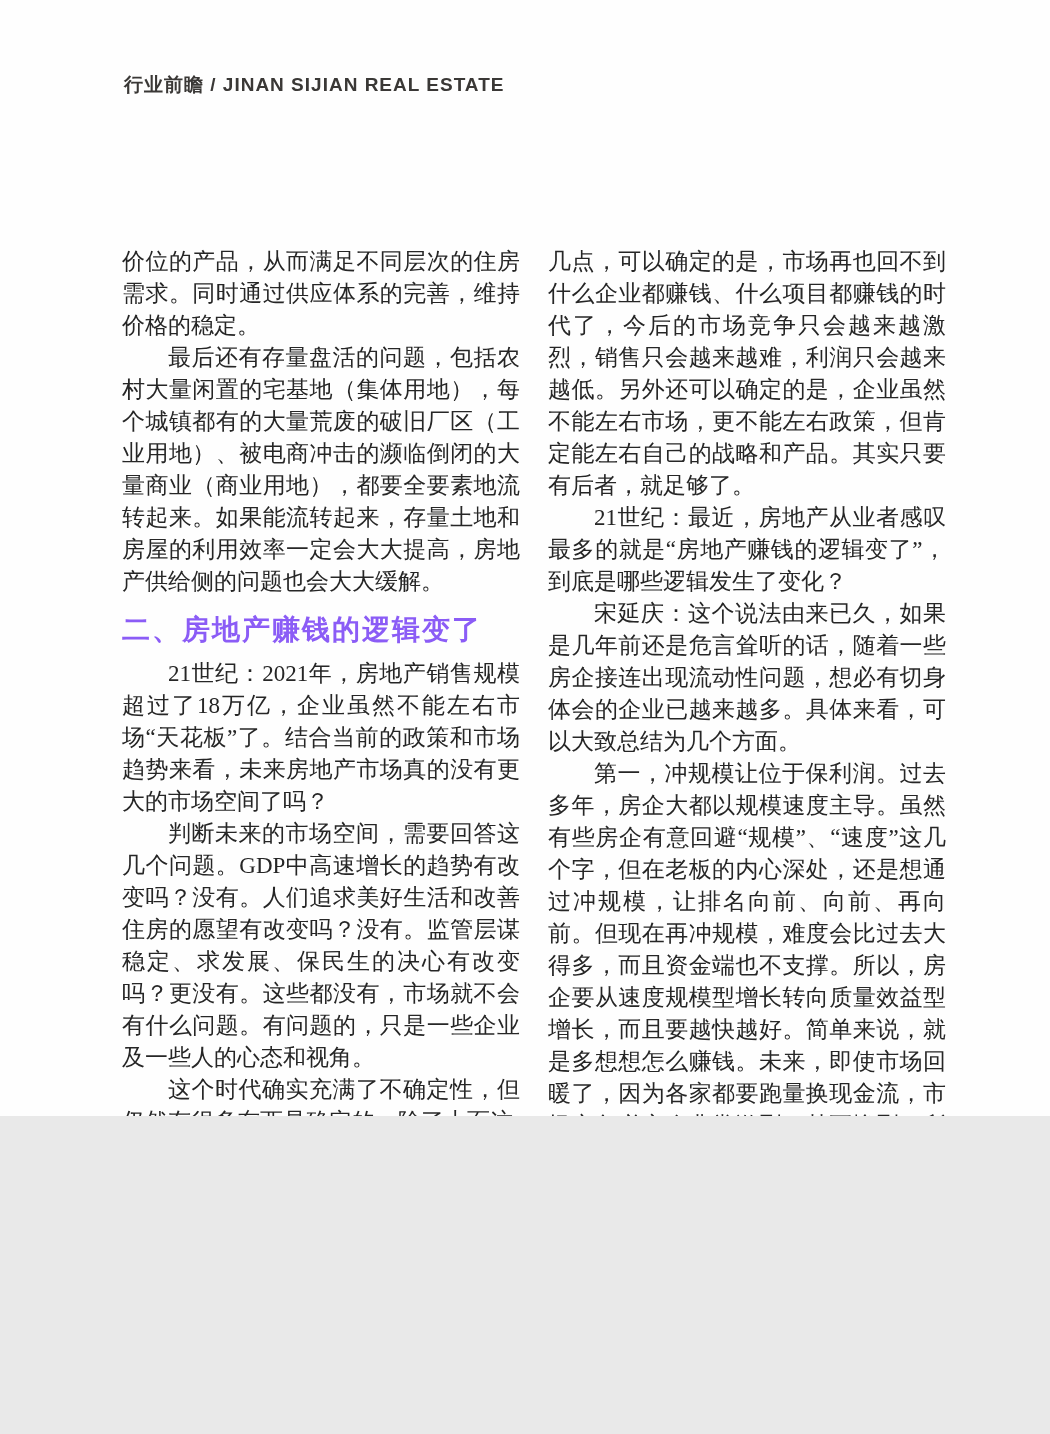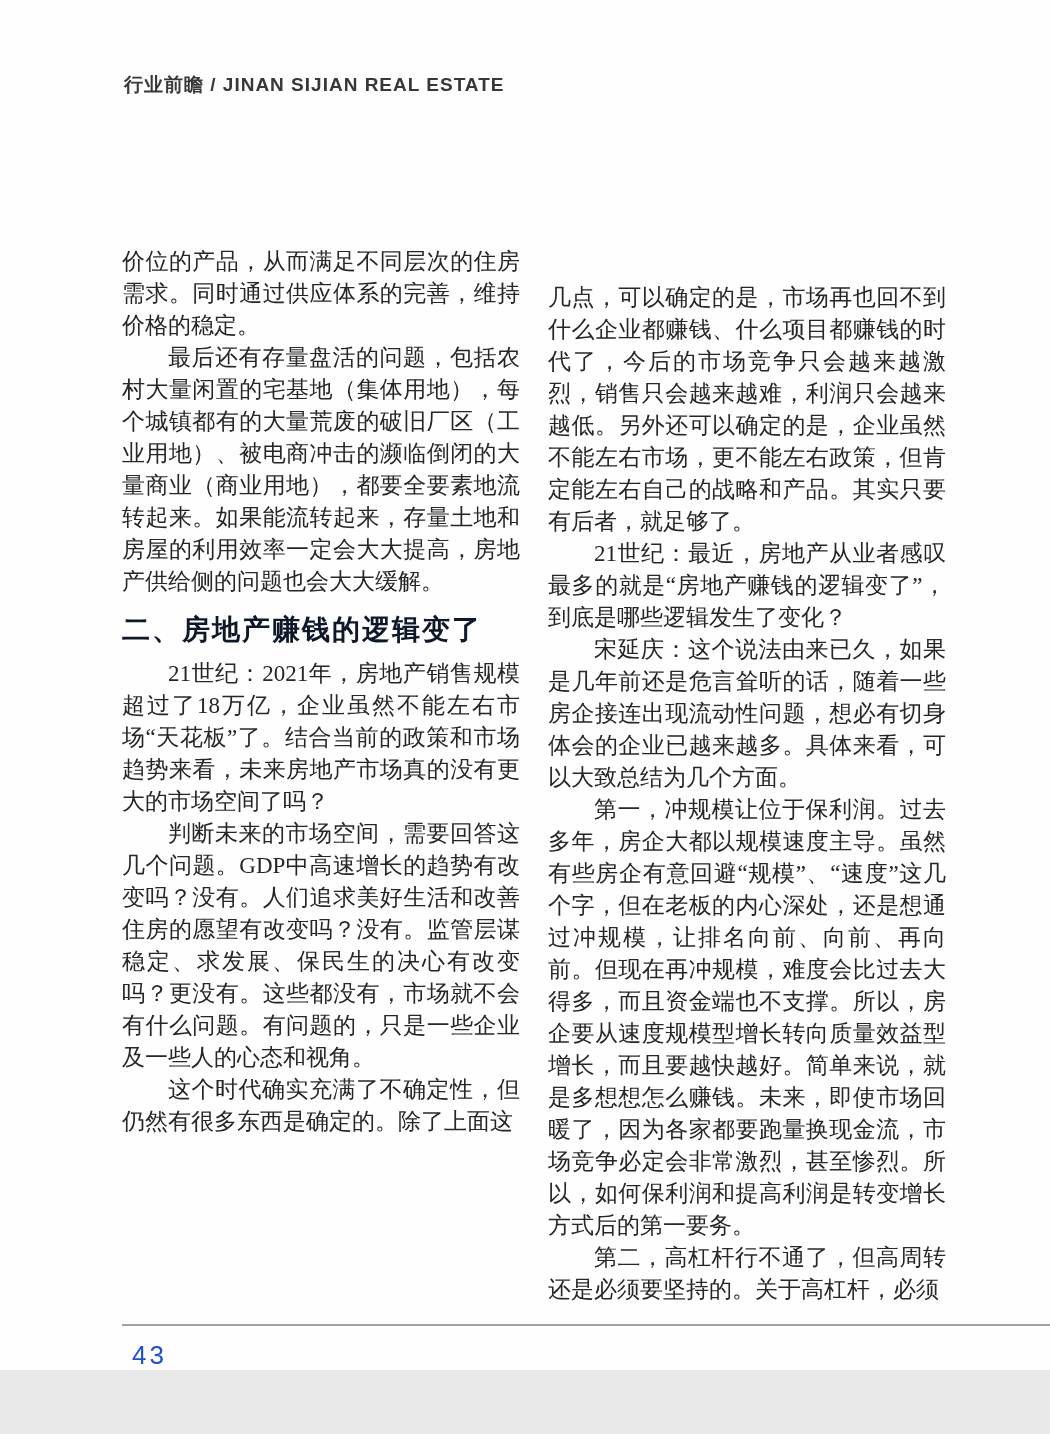--- a/index.html
+++ b/index.html
@@ -3,21 +3,21 @@
 <meta charset="utf-8">
 <style>
   html, body {
     margin: 0;
     padding: 0;
     background: #e9e9e9;
   }
   .page {
     position: relative;
     width: 1050px;
-    height: 1370px;
+    height: 1116px;
     background: #fefefe;
     overflow: hidden;
     font-family: "Liberation Serif", "DejaVu Serif", serif;
   }
   .page-header {
     position: absolute;
     left: 124px;
     top: 72px;
     font-family: "Liberation Sans", "DejaVu Sans", sans-serif;
     font-size: 19px;
@@ -30,37 +30,37 @@
     position: absolute;
     top: 246px;
     width: 398px;
     font-size: 23px;
     line-height: 32px;
     color: #262626;
     text-align: justify;
     text-justify: inter-ideograph;
   }
   .column-left  { left: 122px; }
-  .column-right { left: 548px; margin-top: 36px; }
+  .column-right { left: 548px; }
   .para {
     margin: 0;
     text-indent: 0;
   }
   .para-indent {
     margin: 0;
     text-indent: 2em;
     font-family: Liberation Serif, serif;
   }
   .section-heading {
     margin: 16px 0 12px 0;
     font-size: 28px;
     line-height: 32px;
     font-weight: 700;
     letter-spacing: 2px;
-    color: #0f172a;
+    color: #8b5cf6;
     text-align: left;
     text-indent: 0;
   }
   .footer-rule {
     position: absolute;
     left: 122px;
     right: 0;
     top: 1324px;
     height: 2px;
     background: #a0a0a0;

